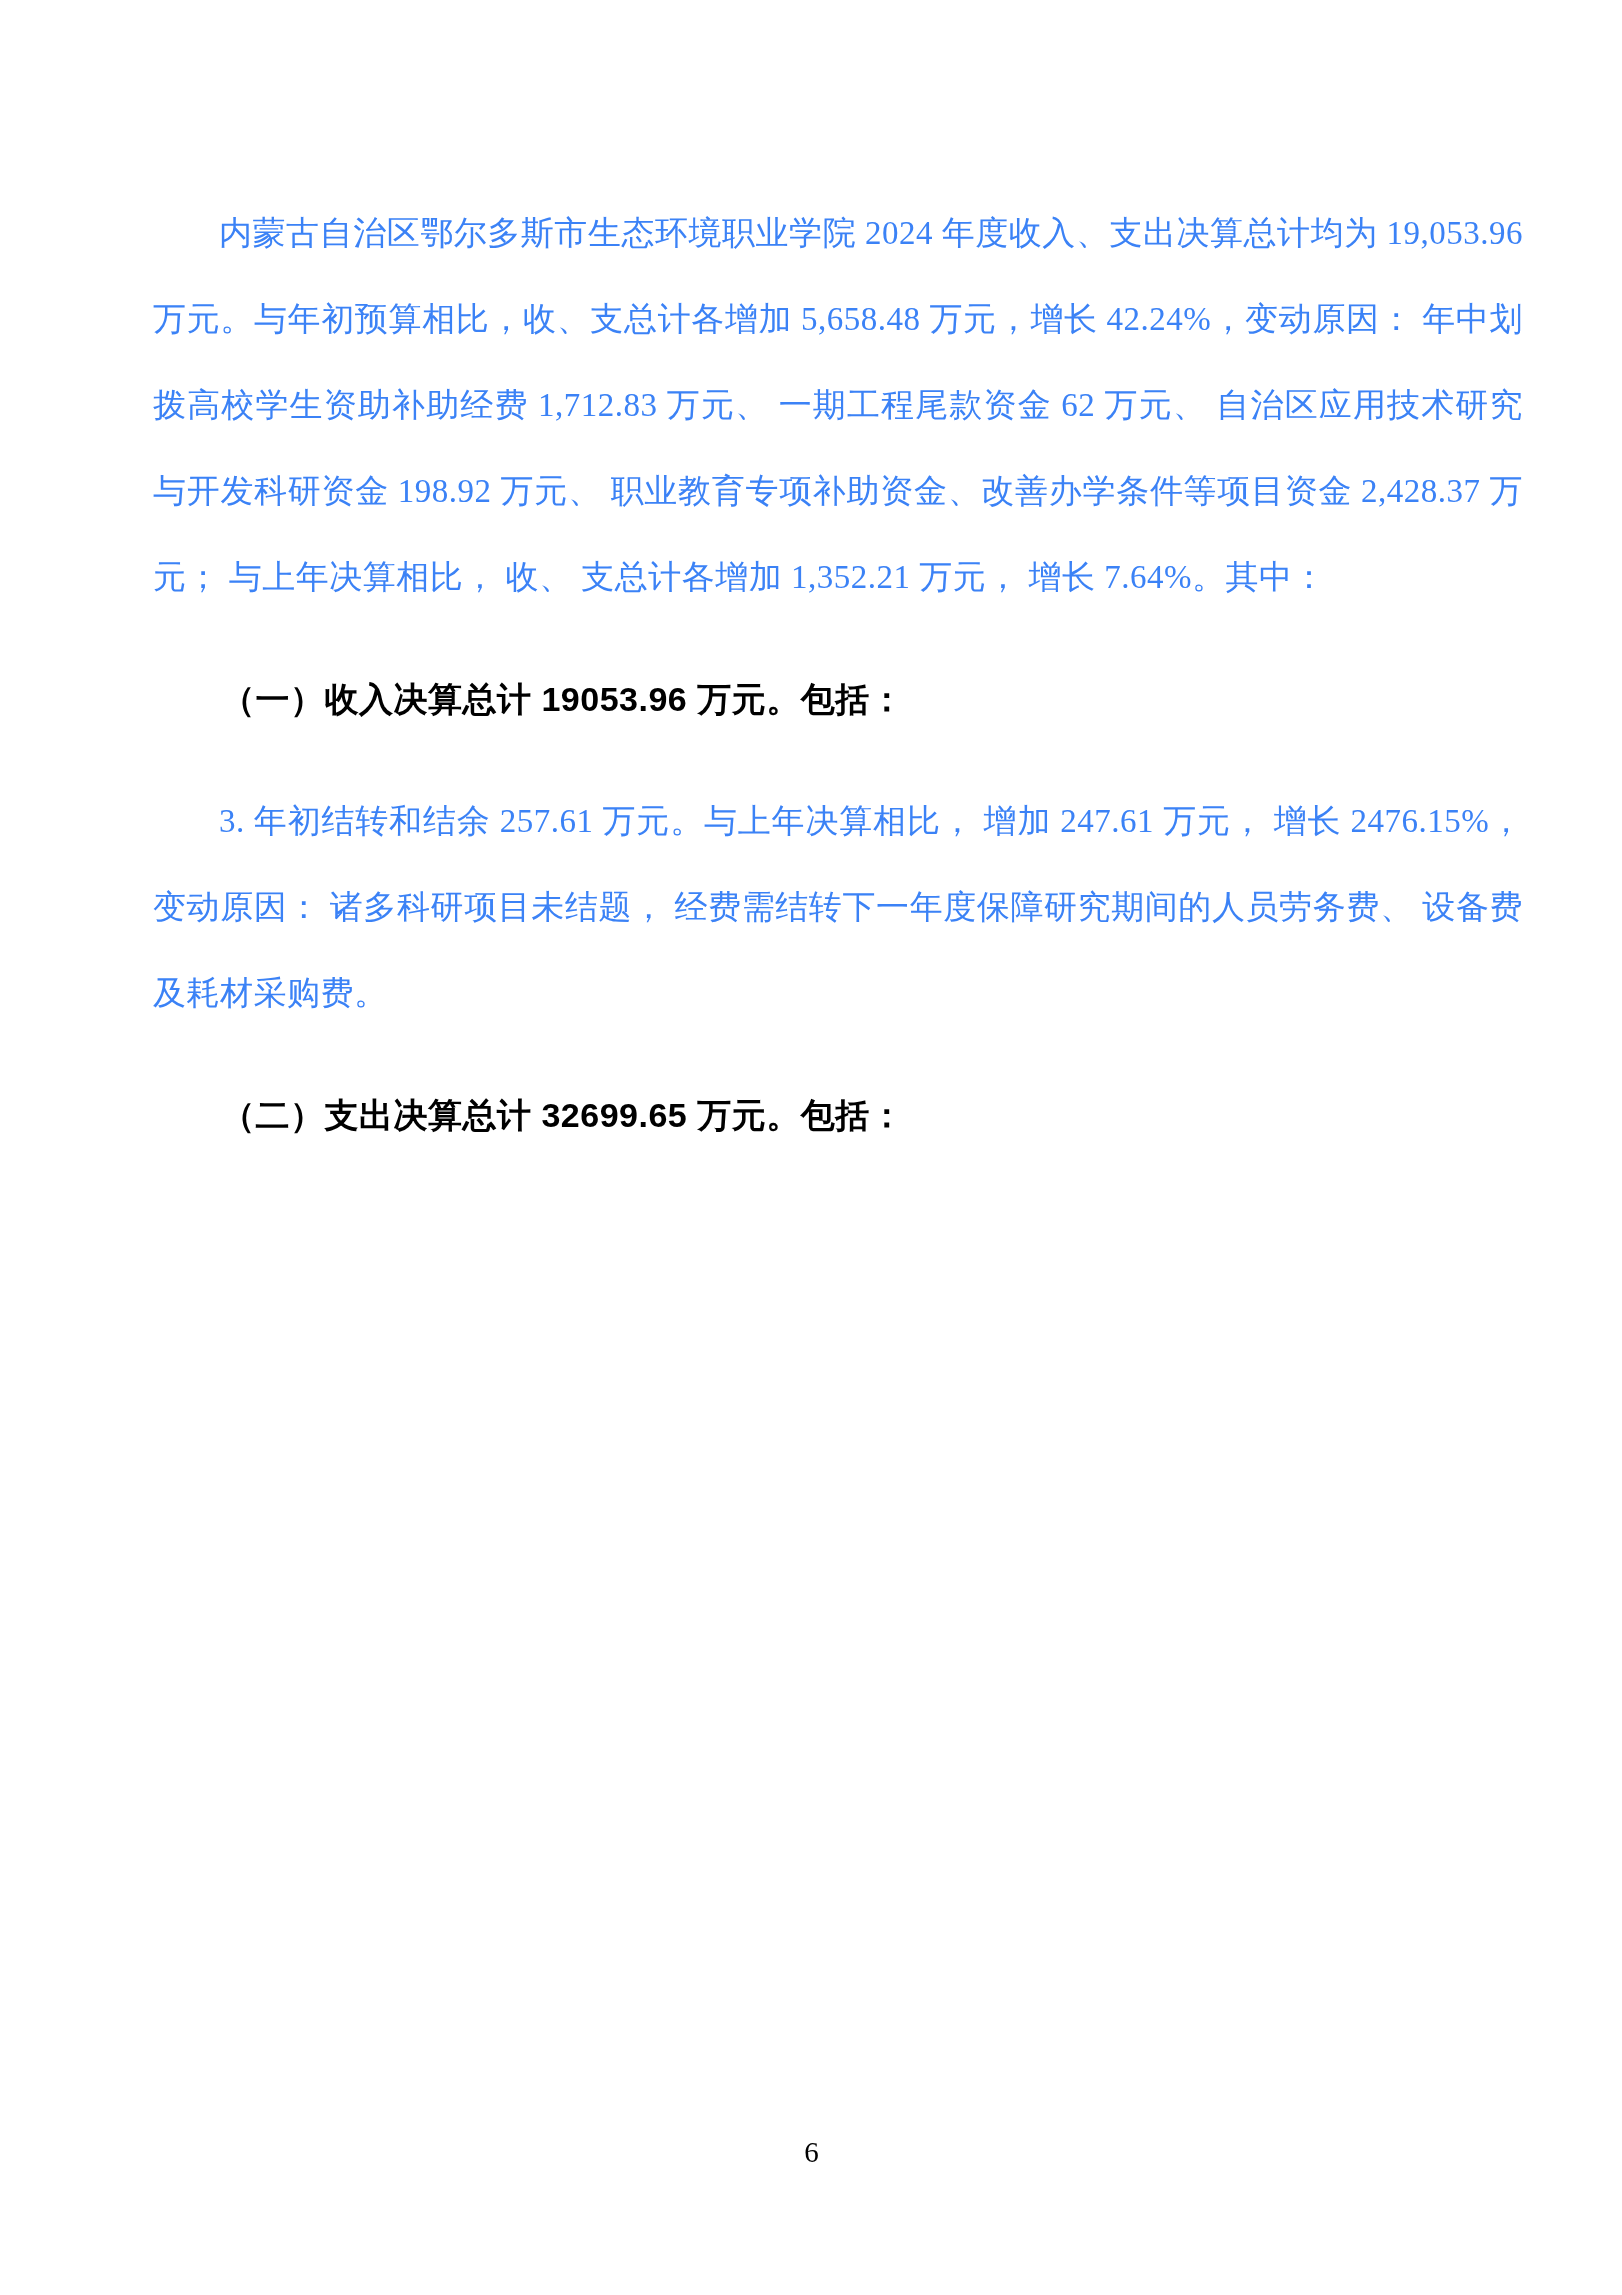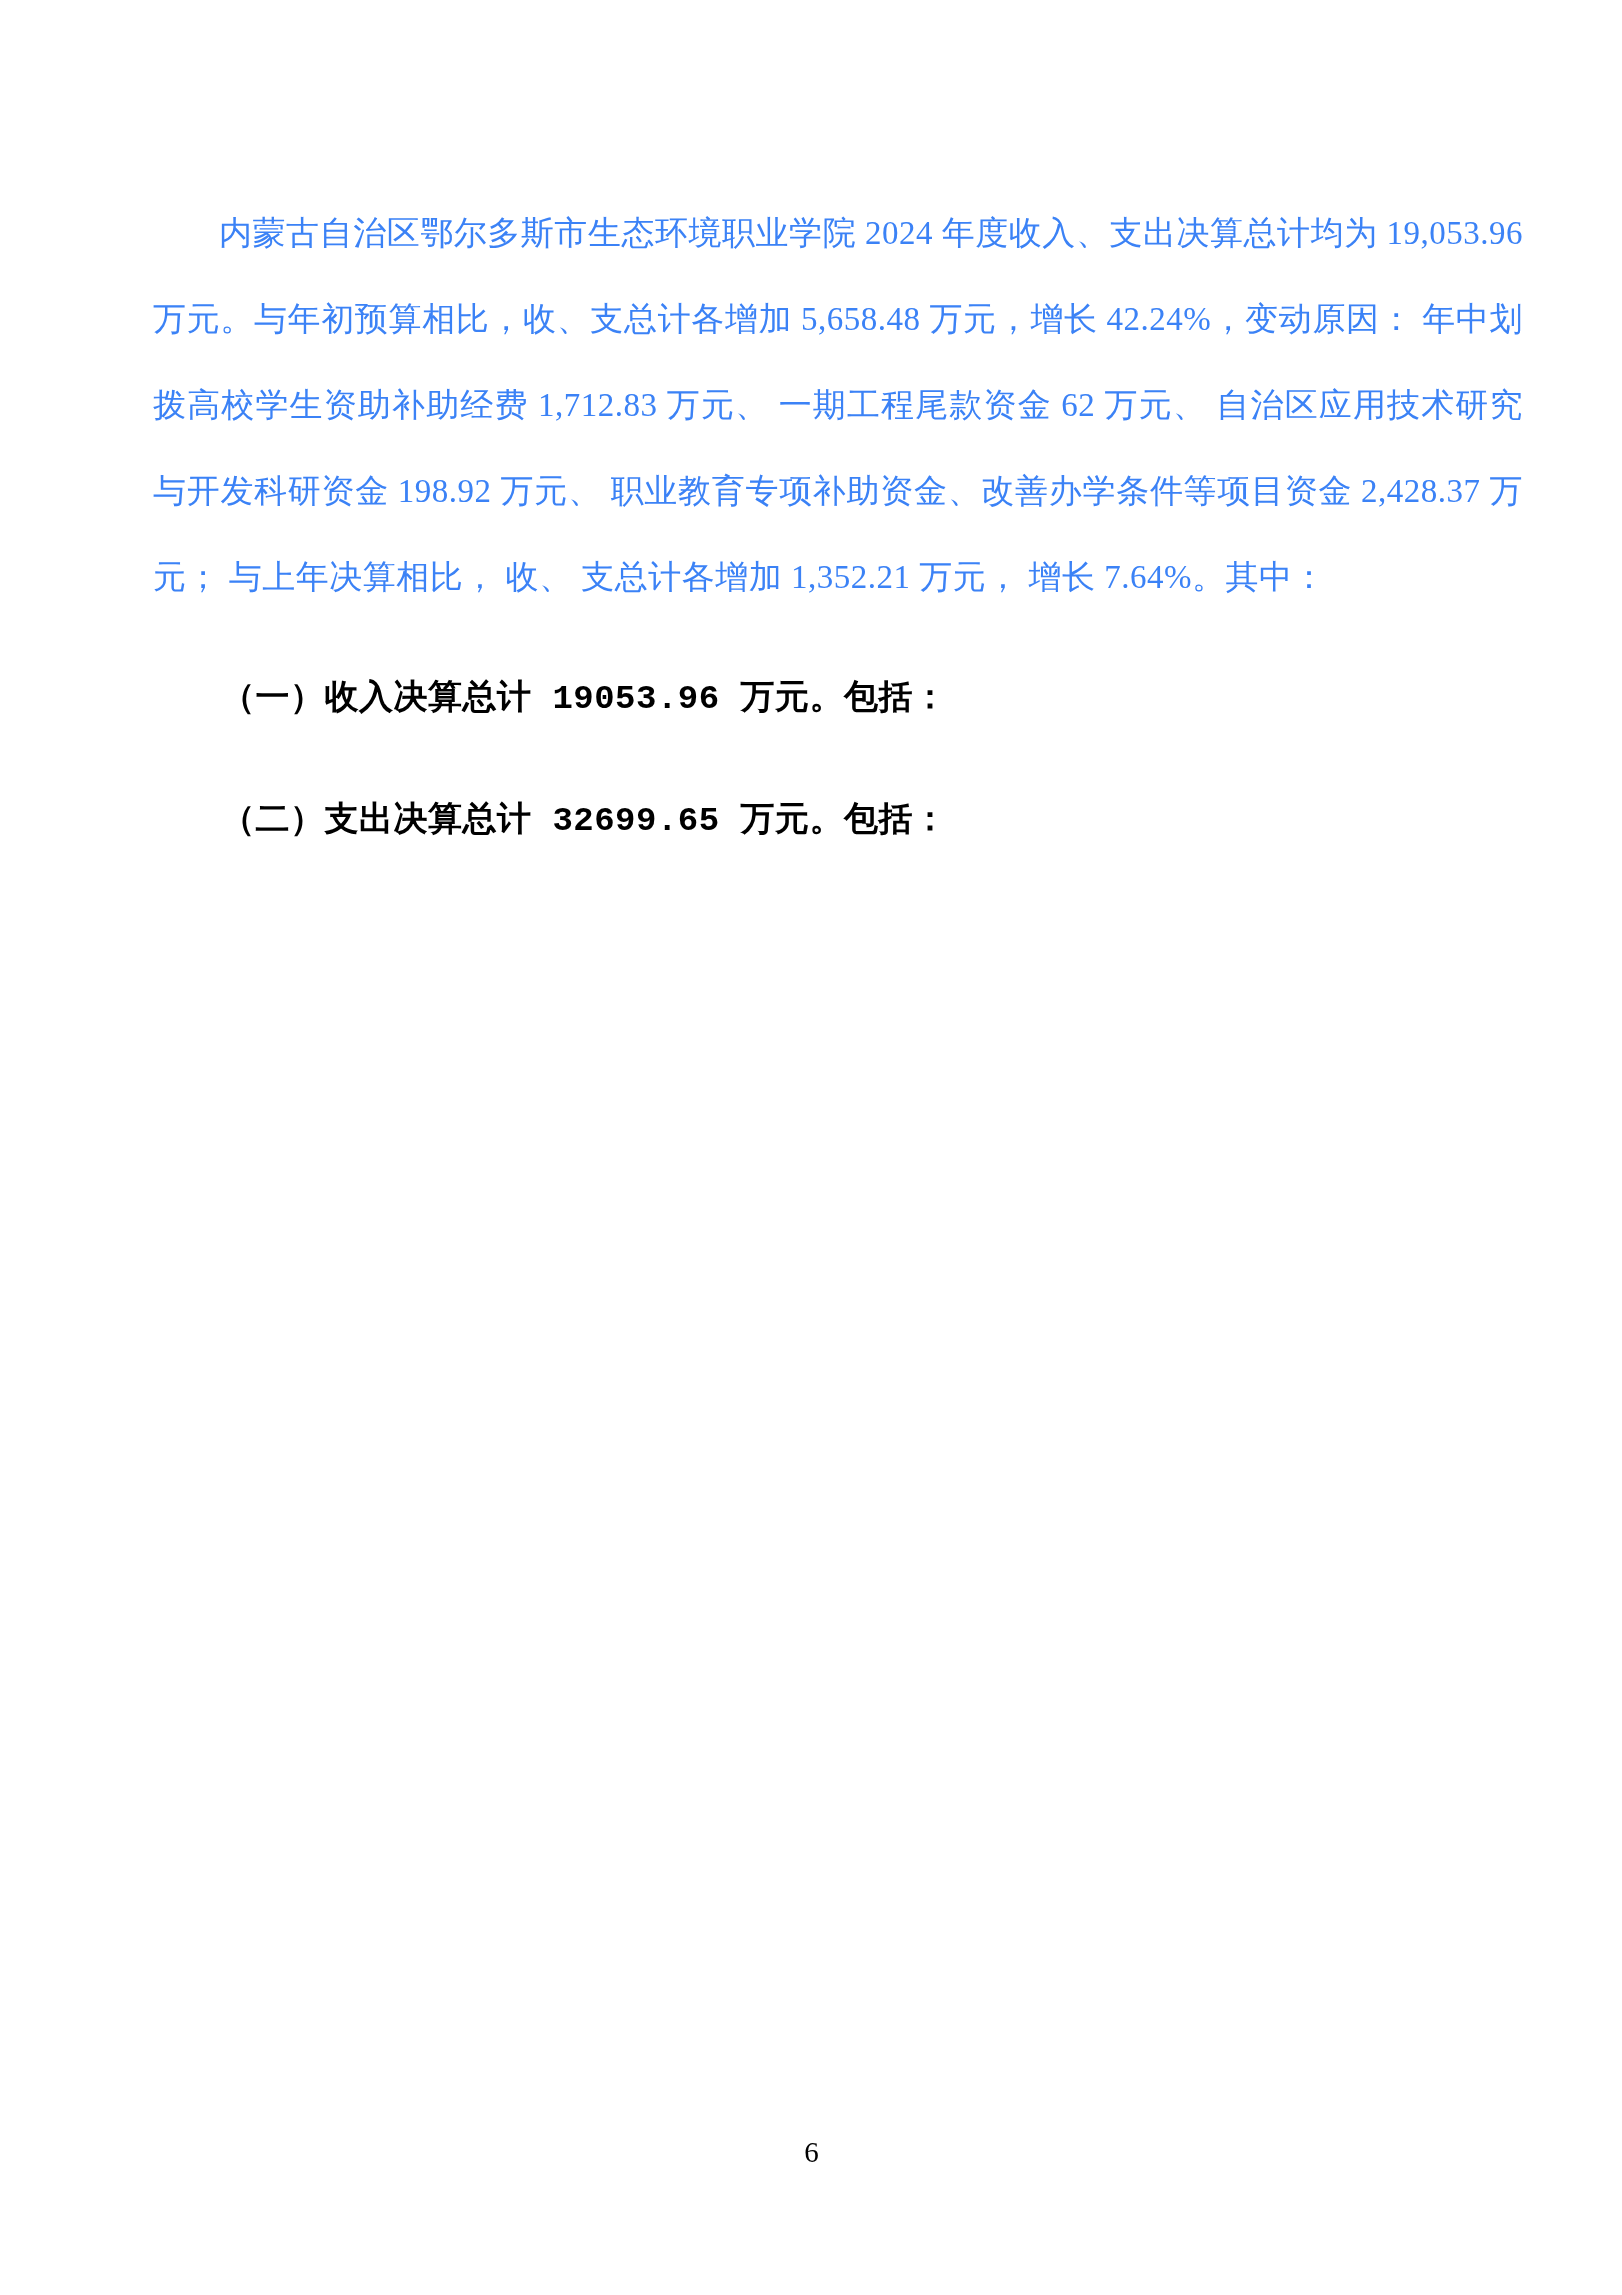--- a/index.html
+++ b/index.html
@@ -30,21 +30,21 @@
     font-size: 33px;
     line-height: 86px;
     text-align: justify;
     text-justify: inter-ideograph;
     text-indent: 2em;
     letter-spacing: 0.5px;
     margin: 0 0 36px 0;
     color: #3b82f6;
   }
   .section-heading {
-    font-family: Liberation Mono, monospace;
+    font-family: Liberation Sans, sans-serif;
     font-weight: bold;
     font-size: 34px;
     line-height: 86px;
     text-indent: 2em;
     letter-spacing: 0.5px;
     margin: 0 0 36px 0;
     color: #000000;
   }
   .page-number {
     position: absolute;
@@ -62,20 +62,21 @@
 
 <div class="page">
   <div class="content">
 
     <p class="body-para">内蒙古自治区鄂尔多斯市生态环境职业学院 2024 年度收入、支出决算总计均为 19,053.96 万元。与年初预算相比，收、支总计各增加 5,658.48 万元，增长 42.24%，变动原因： 年中划拨高校学生资助补助经费 1,712.83 万元、 一期工程尾款资金 62 万元、 自治区应用技术研究与开发科研资金 198.92 万元、 职业教育专项补助资金、改善办学条件等项目资金 2,428.37 万元； 与上年决算相比， 收、 支总计各增加 1,352.21 万元， 增长 7.64%。其中：</p>
 
     <h2 class="section-heading">（一）收入决算总计 19053.96 万元。包括：</h2>
 
 
 
+    <p class="body-para">3. 年初结转和结余 257.61 万元。与上年决算相比， 增加 247.61 万元， 增长 2476.15%，变动原因： 诸多科研项目未结题， 经费需结转下一年度保障研究期间的人员劳务费、 设备费及耗材采购费。</p>
 
     <h2 class="section-heading">（二）支出决算总计 32699.65 万元。包括：</h2>
 
 
   </div>
 
   <div class="page-number">6</div>
 </div>
 
 

